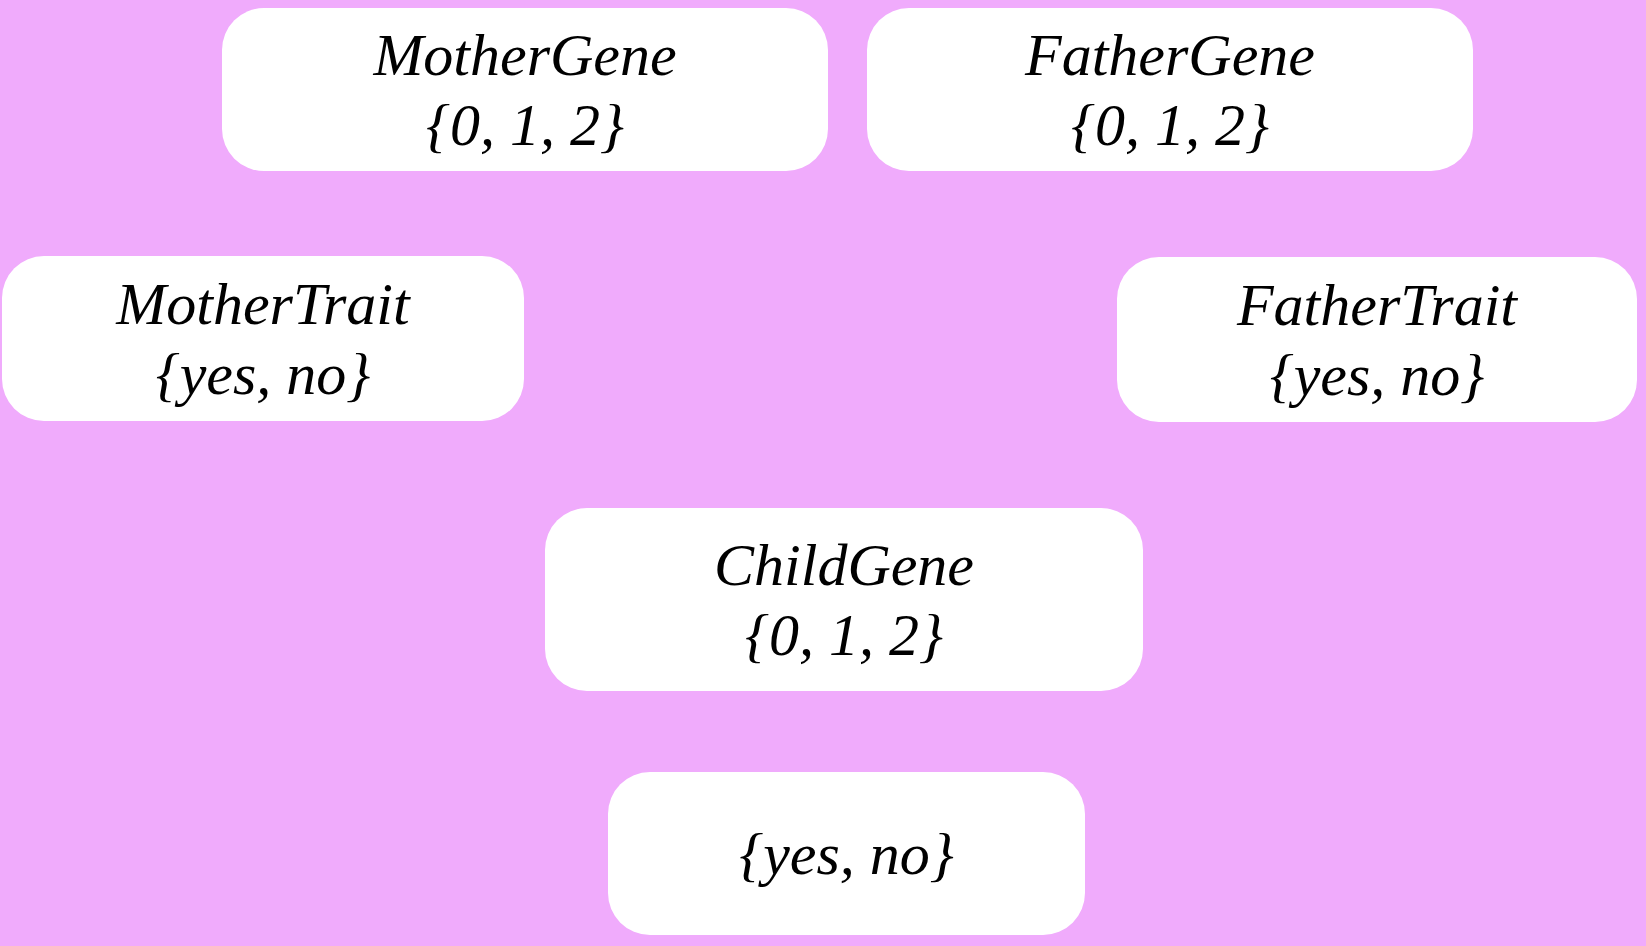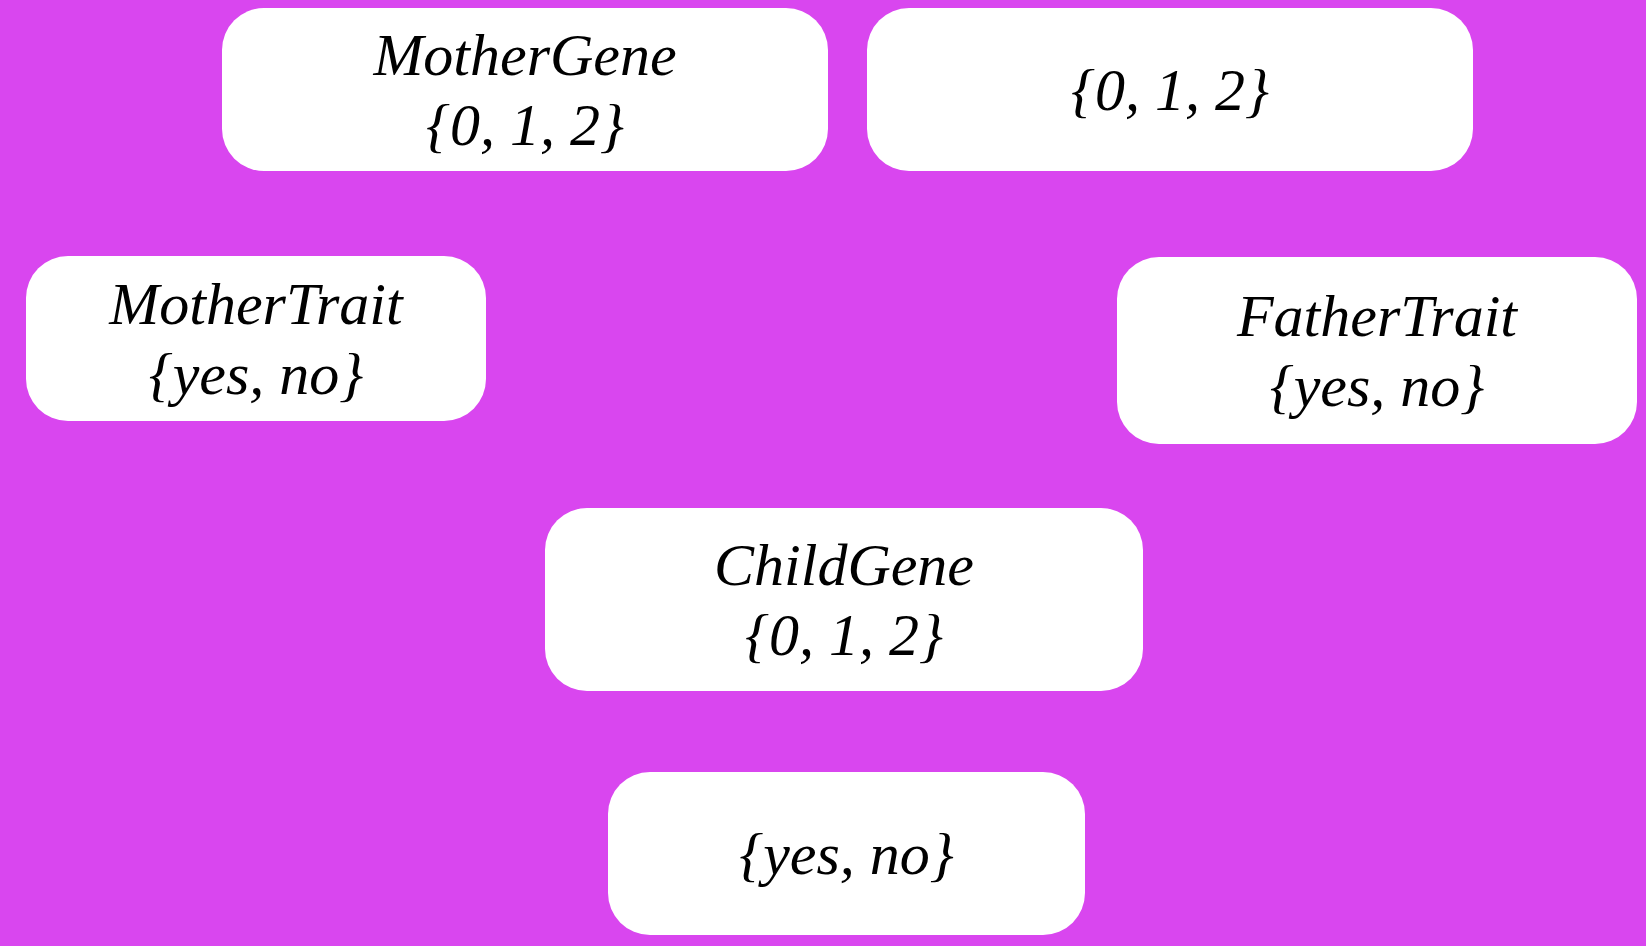--- a/index.html
+++ b/index.html
@@ -28,34 +28,35 @@
     line-height: 70px;
     user-select: none;
   }
   .node-label, .node-values {
     white-space: nowrap;
   }
 </style>
 </head>
 <body>
 
-<div class="canvas" style="background: #d946ef; text-decoration: underline;">
+<div class="canvas" style="background: #f0abfc; text-decoration: underline;">
 
 <div class="node" style="left: 222px; top: 8px; width: 606px; height: 163px; background: rgb(255, 255, 255); color: rgb(0, 0, 0);">
       <div class="node-label">MotherGene</div>
       <div class="node-values">{0, 1, 2}</div>
     </div>
     <div class="node" style="left: 867px; top: 8px; width: 606px; height: 163px; background: rgb(255, 255, 255); color: rgb(0, 0, 0);">
+      <div class="node-label">FatherGene</div>
       <div class="node-values">{0, 1, 2}</div>
     </div>
-    <div class="node" style="left: 26px; top: 256px; width: 460px; height: 165px; background: rgb(255, 255, 255); color: rgb(0, 0, 0);">
+    <div class="node" style="left: 2px; top: 256px; width: 522px; height: 165px; background: rgb(255, 255, 255); color: rgb(0, 0, 0);">
       <div class="node-label">MotherTrait</div>
       <div class="node-values">{yes, no}</div>
     </div>
-    <div class="node" style="left: 1117px; top: 257px; width: 520px; height: 187px; background: rgb(255, 255, 255); color: rgb(0, 0, 0);">
+    <div class="node" style="left: 1117px; top: 257px; width: 520px; height: 165px; background: rgb(255, 255, 255); color: rgb(0, 0, 0);">
       <div class="node-label">FatherTrait</div>
       <div class="node-values">{yes, no}</div>
     </div>
     <div class="node" style="left: 545px; top: 508px; width: 598px; height: 183px; background: rgb(255, 255, 255); color: rgb(0, 0, 0);">
       <div class="node-label">ChildGene</div>
       <div class="node-values">{0, 1, 2}</div>
     </div>
     <div class="node" style="left: 608px; top: 772px; width: 477px; height: 163px; background: rgb(255, 255, 255); color: rgb(0, 0, 0);">
       <div class="node-values">{yes, no}</div>
     </div>

